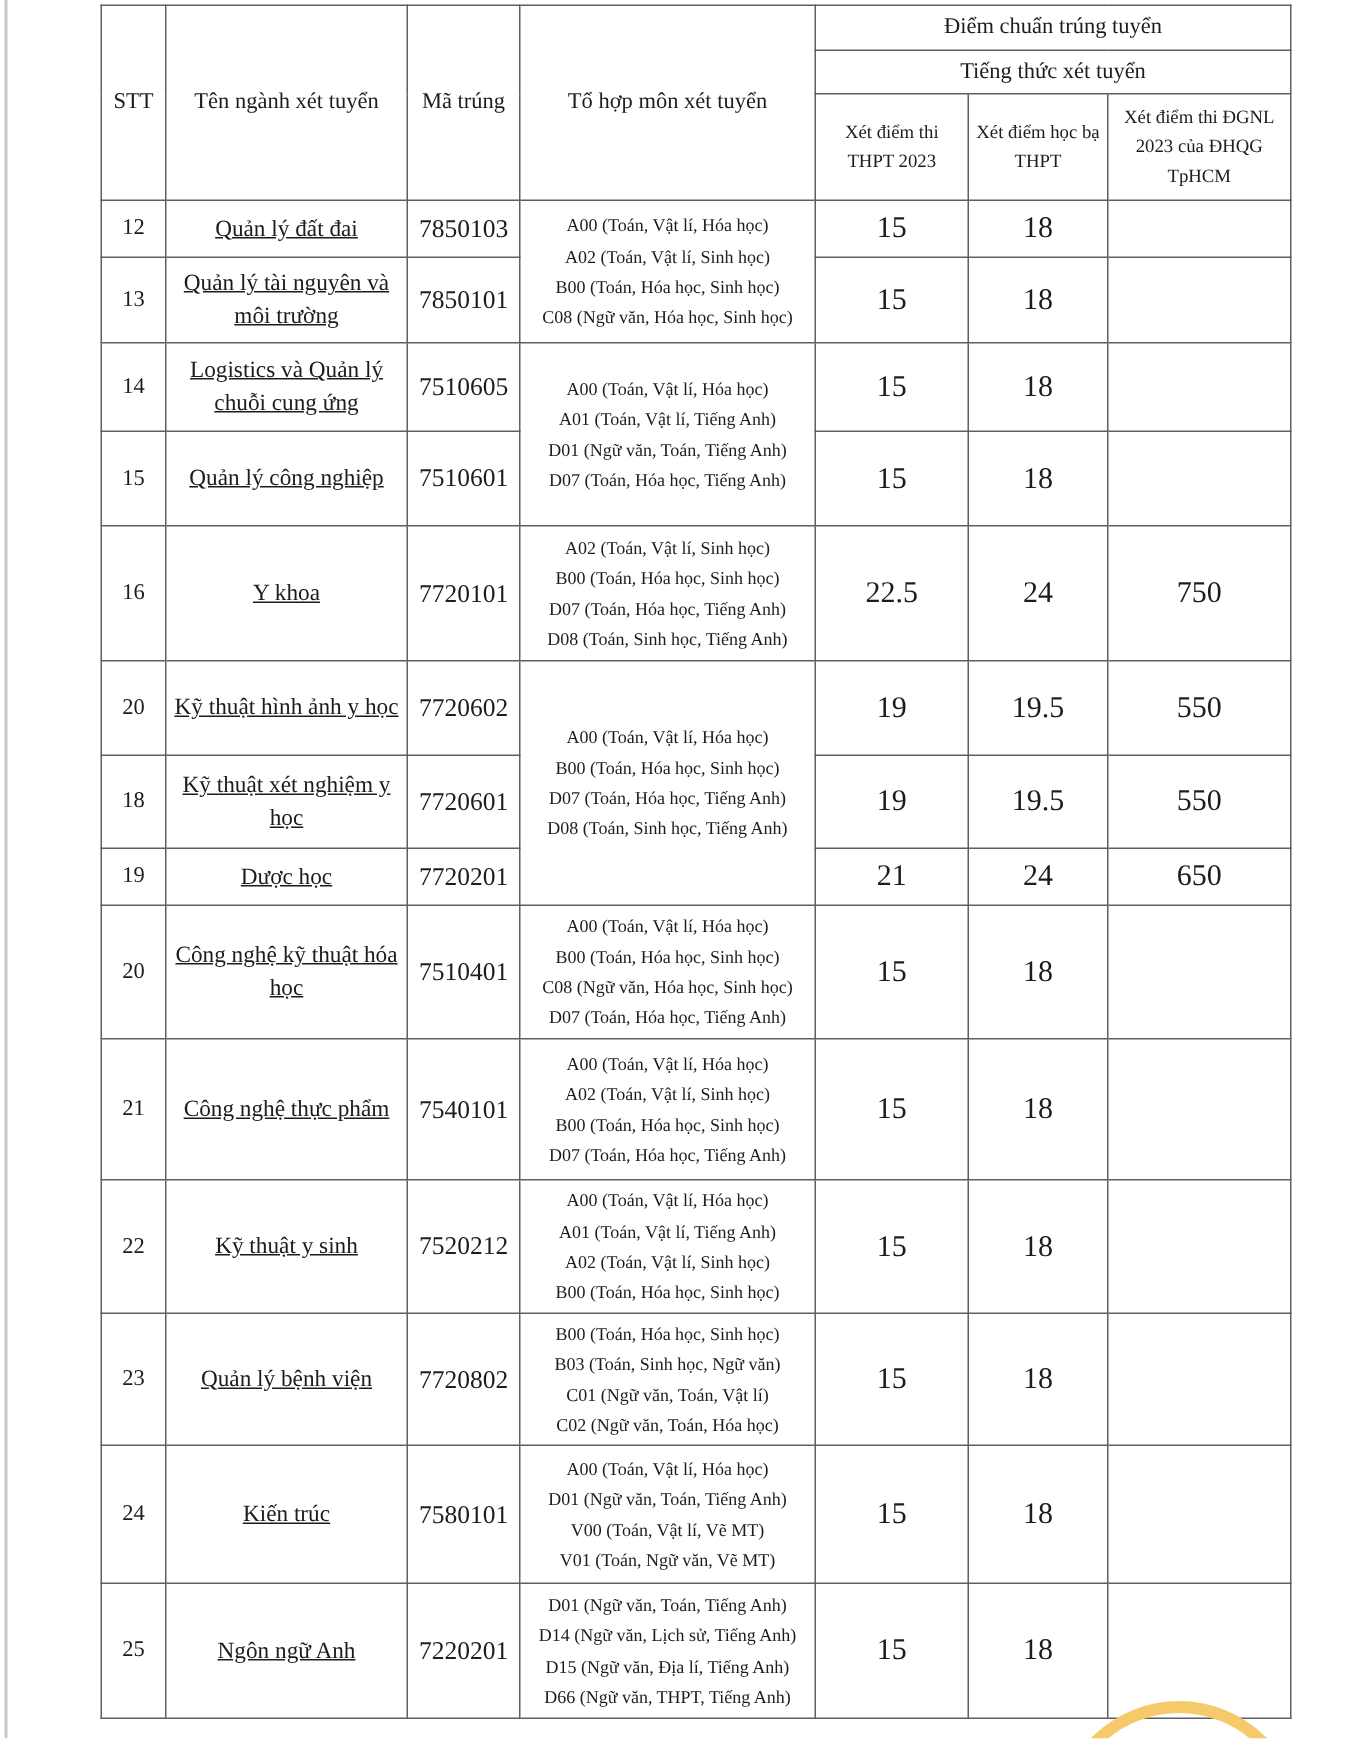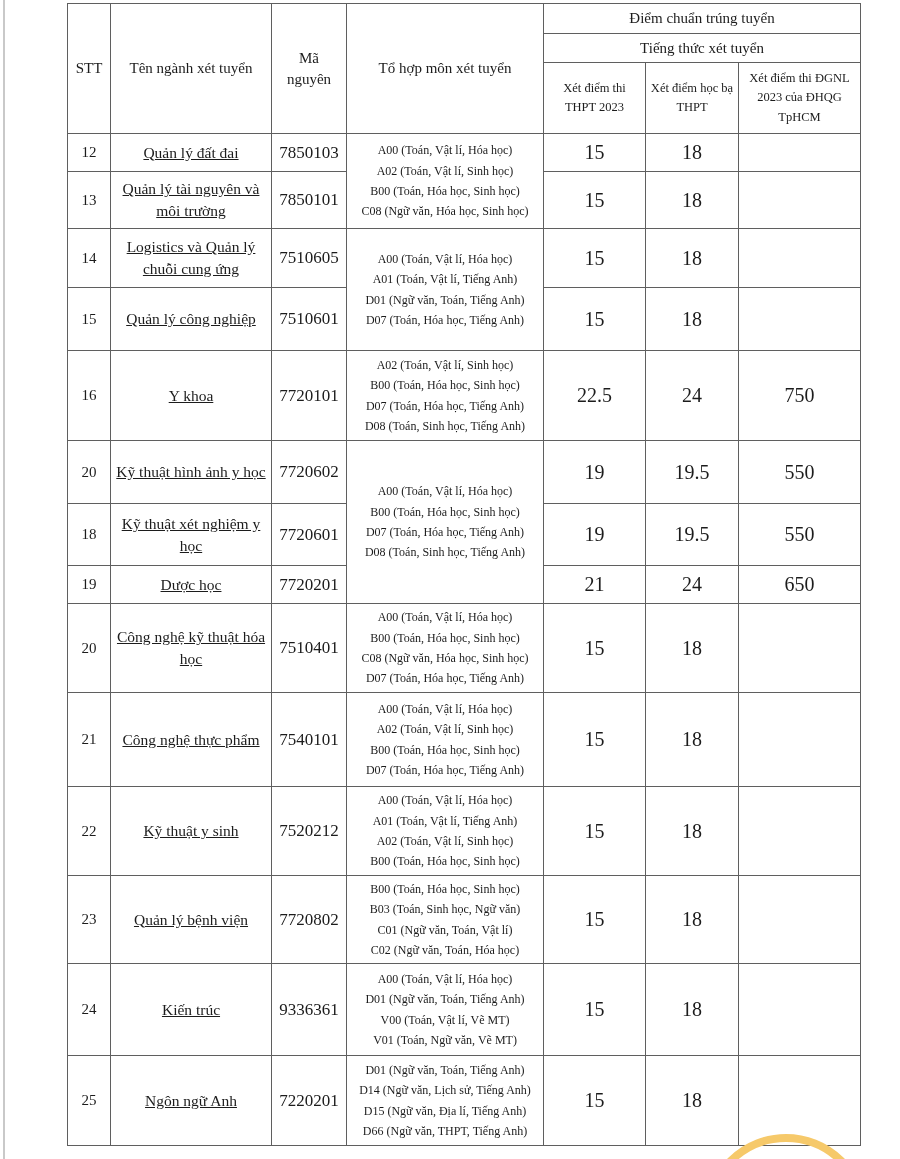--- a/index.html
+++ b/index.html
@@ -98,21 +98,21 @@
       <col style="width:75px">
       <col style="width:197px">
       <col style="width:102px">
       <col style="width:93px">
       <col style="width:122px">
     </colgroup>
     <thead>
       <tr>
         <th rowspan="3">STT</th>
         <th rowspan="3">Tên ngành xét tuyển</th>
-        <th rowspan="3">Mã nguyên</th>
+        <th rowspan="3">Mã trúng</th>
         <th rowspan="3">Tổ hợp môn xét tuyển</th>
         <th colspan="3">Điểm chuẩn trúng tuyển</th>
       </tr>
       <tr>
         <th colspan="3">Tiếng thức xét tuyển</th>
       </tr>
       <tr>
         <th class="subhead">Xét điểm thi THPT 2023</th>
         <th class="subhead">Xét điểm học bạ THPT</th>
         <th class="subhead">Xét điểm thi ĐGNL 2023 của ĐHQG TpHCM</th>
@@ -259,21 +259,21 @@
             <div>C01 (Ngữ văn, Toán, Vật lí)</div>
             <div>C02 (Ngữ văn, Toán, Hóa học)</div>
           </td>
           <td class="score">15</td>
           <td class="score">18</td>
           <td class="score"></td>
         </tr>
         <tr>
           <td class="stt">24</td>
           <td class="name">Kiến trúc</td>
-          <td class="code">9336361</td>
+          <td class="code">7580101</td>
           <td class="combo" rowspan="1">
             <div>A00 (Toán, Vật lí, Hóa học)</div>
             <div>D01 (Ngữ văn, Toán, Tiếng Anh)</div>
             <div>V00 (Toán, Vật lí, Vẽ MT)</div>
             <div>V01 (Toán, Ngữ văn, Vẽ MT)</div>
           </td>
           <td class="score">15</td>
           <td class="score">18</td>
           <td class="score"></td>
         </tr>

